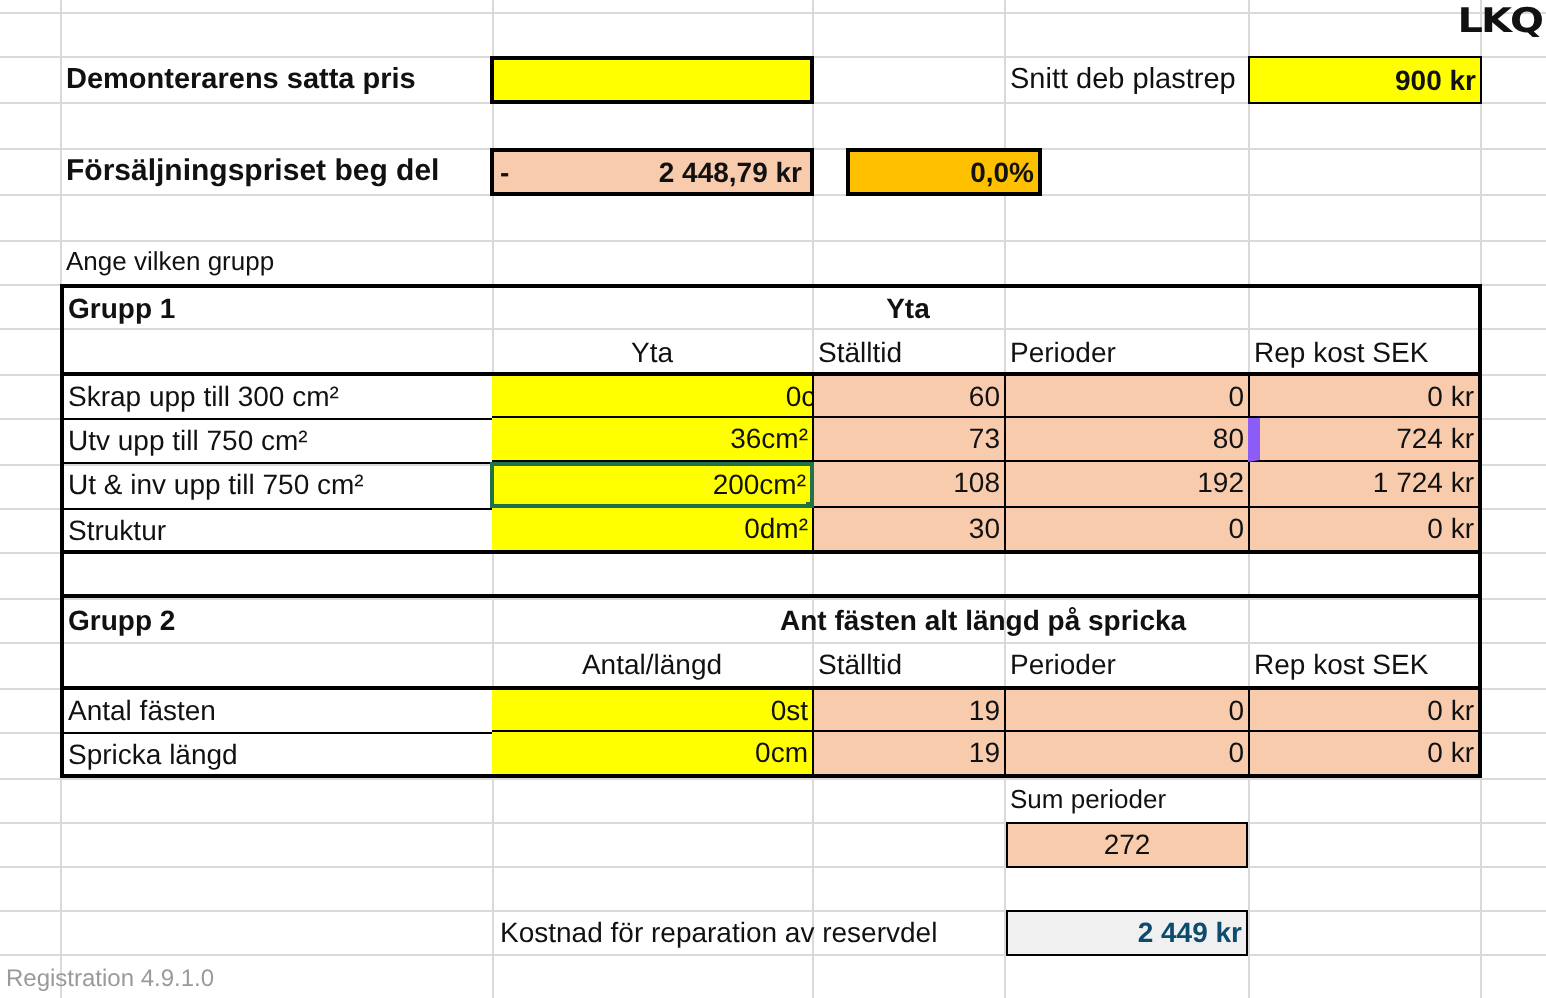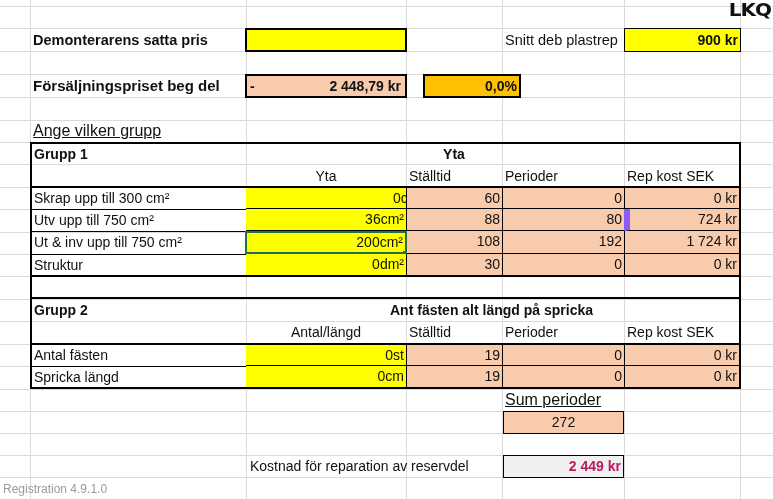--- a/index.html
+++ b/index.html
@@ -9,21 +9,21 @@
   .cell{position:absolute;box-sizing:border-box;font-size:14px;line-height:20px;white-space:nowrap;overflow:hidden;padding:0 2px;}
   .r{text-align:right;}
   .c{text-align:center;}
   .b{font-weight:bold;}
   .yellow{background:#ffff00;}
   .peach{background:#f8cbad;}
   .orange{background:#ffc000;}
   .grey{background:#f0f0f0;}
   .bx{border:2px solid #000;}
   .thin{border:1px solid #000;}
-  .calibri{font-family:"Liberation Sans",sans-serif;font-size:16px;text-decoration:underline;}
+  .calibri{font-family:"Liberation Sans",sans-serif;font-size:13px;}
   .line{position:absolute;background:#000;}
   .logo{position:absolute;top:0;right:0;height:20px;display:flex;align-items:center;gap:8px;font-weight:bold;}
   .lkq{font-family:"DejaVu Sans",sans-serif;font-weight:900;font-size:20px;letter-spacing:-1px;transform:scaleY(0.85);}
   .atr{font-family:"Liberation Sans",sans-serif;font-size:17px;font-weight:bold;letter-spacing:-0.5px;}
   .reg{position:absolute;left:3px;top:482px;font-size:12px;color:#9a9a9a;}
 </style>
 </head>
 <body>
 
 <div>
@@ -96,21 +96,21 @@
     <div class="cell" style="left:32px;top:188px;width:180px;height:21px;">Skrap upp till 300 cm²</div>
     <div class="cell yellow r" style="left:246px;top:188px;width:180px;height:21px;border-bottom:1px solid #000;">0cm²</div>
     <div class="cell peach r" style="left:406px;top:188px;width:96px;height:21px;border-left:1px solid #000;border-bottom:1px solid #000;">60</div>
     <div class="cell peach r" style="left:502px;top:188px;width:122px;height:21px;border-left:1px solid #000;border-bottom:1px solid #000;">0</div>
     <div class="cell peach r" style="left:624px;top:188px;width:115px;height:21px;border-left:1px solid #000;border-bottom:1px solid #000;">0 kr</div>
   </div>
 
   <div>
     <div class="cell" style="left:32px;top:209px;width:214px;height:22px;border-top:1px solid #000;">Utv upp till 750 cm²</div>
     <div class="cell yellow r" style="left:246px;top:209px;width:160px;height:22px;border-bottom:1px solid #000;">36cm²</div>
-    <div class="cell peach r" style="left:406px;top:209px;width:96px;height:22px;border-left:1px solid #000;border-bottom:1px solid #000;">88</div>
+    <div class="cell peach r" style="left:406px;top:209px;width:96px;height:22px;border-left:1px solid #000;border-bottom:1px solid #000;">73</div>
     <div class="cell peach r" style="left:502px;top:209px;width:122px;height:22px;border-left:1px solid #000;border-bottom:1px solid #000;">80</div>
     <div class="cell peach r" style="left:624px;top:209px;width:115px;height:22px;border-left:6px solid #8b5cf6;border-bottom:1px solid #000;">724 kr</div>
   </div>
 
   <div>
     <div class="cell" style="left:32px;top:231px;width:214px;height:23px;border-top:1px solid #000;">Ut &amp; inv upp till 750 cm²</div>
     <div class="cell yellow r" style="left:245px;top:231px;width:162px;height:23px;border:2px solid #217346;line-height:19px;">200cm²</div>
     <div style="position:absolute;left:403px;top:251px;width:5px;height:5px;background:#217346;"></div>
     <div class="cell peach r" style="left:407px;top:231px;width:95px;height:23px;border-bottom:1px solid #000;">108</div>
     <div class="cell peach r" style="left:502px;top:231px;width:122px;height:23px;border-left:1px solid #000;border-bottom:1px solid #000;">192</div>
@@ -153,15 +153,15 @@
     <div class="cell peach r" style="left:406px;top:366px;width:96px;height:21px;border-left:1px solid #000;">19</div>
     <div class="cell peach r" style="left:502px;top:366px;width:122px;height:21px;border-left:1px solid #000;">0</div>
     <div class="cell peach r" style="left:624px;top:366px;width:115px;height:21px;border-left:1px solid #000;">0 kr</div>
   </div>
 </div>
 
 <div class="cell calibri" style="left:503px;top:390px;width:121px;height:20px;">Sum perioder</div>
 <div class="cell peach thin c" style="left:503px;top:411px;width:121px;height:23px;">272</div>
 
 <div class="cell" style="left:248px;top:456px;width:255px;height:20px;">Kostnad för reparation av reservdel</div>
-<div class="cell grey thin r b" style="left:503px;top:455px;width:121px;height:23px;color:#be185d;padding-left:48px;">2 449 kr</div>
+<div class="cell grey thin r b" style="left:503px;top:455px;width:121px;height:23px;color:#0c4a6e;padding-left:48px;">2 449 kr</div>
 
 <div class="reg">Registration 4.9.1.0</div>
 
 </body></html>

